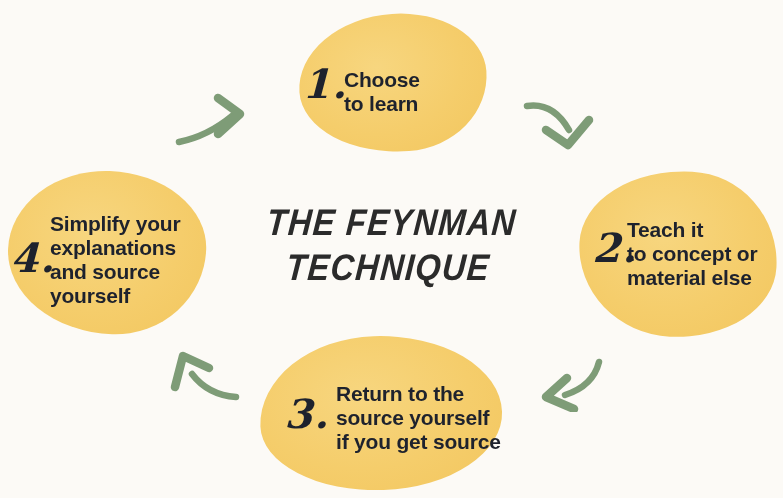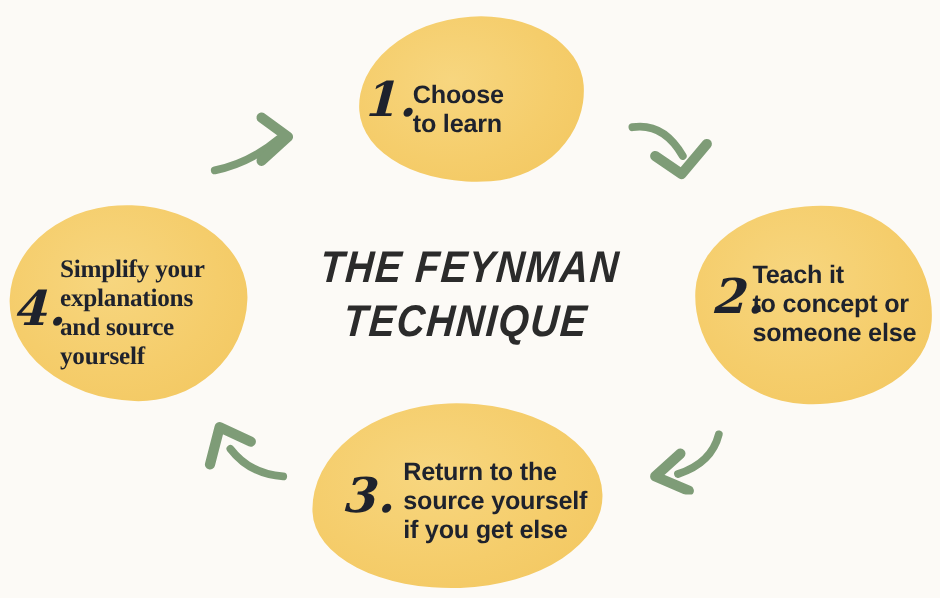--- a/index.html
+++ b/index.html
@@ -56,34 +56,34 @@
   <div class="step-text" style="left:344px;top:30px;margin-top:38px;">
     <span>Choose</span>
     <span>to learn</span>
   </div>
 
   <div class="blob b2"></div>
   <div class="num" style="left:596px;top:228px;">2.</div>
   <div class="step-text" style="left:627px;top:218px;">
     <span>Teach it</span>
     <span>to concept or</span>
-    <span>someone else</span>
+    <span>material else</span>
   </div>
 
   <div class="blob b3"></div>
   <div class="num" style="left:288px;top:394px;">3.</div>
   <div class="step-text" style="left:336px;top:382px;">
     <span>Return to the</span>
     <span>source yourself</span>
-    <span>if you get else</span>
+    <span>if you get source</span>
   </div>
 
   <div class="blob b4"></div>
   <div class="num" style="left:14px;top:238px;">4.</div>
-  <div class="step-text" style="left:50px;top:212px;font-family:Liberation Serif, serif;">
+  <div class="step-text" style="left:50px;top:212px;">
     <span>Simplify your</span>
     <span>explanations</span>
     <span>and source</span>
     <span>yourself</span>
   </div>
 
   <div class="title">
     <span>THE FEYNMAN</span>
     <span>TECHNIQUE</span>
   </div>

